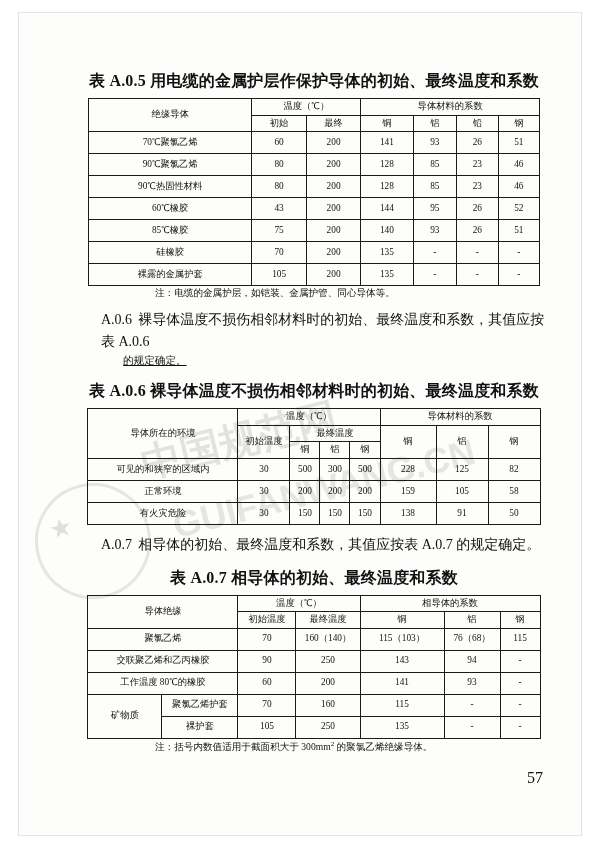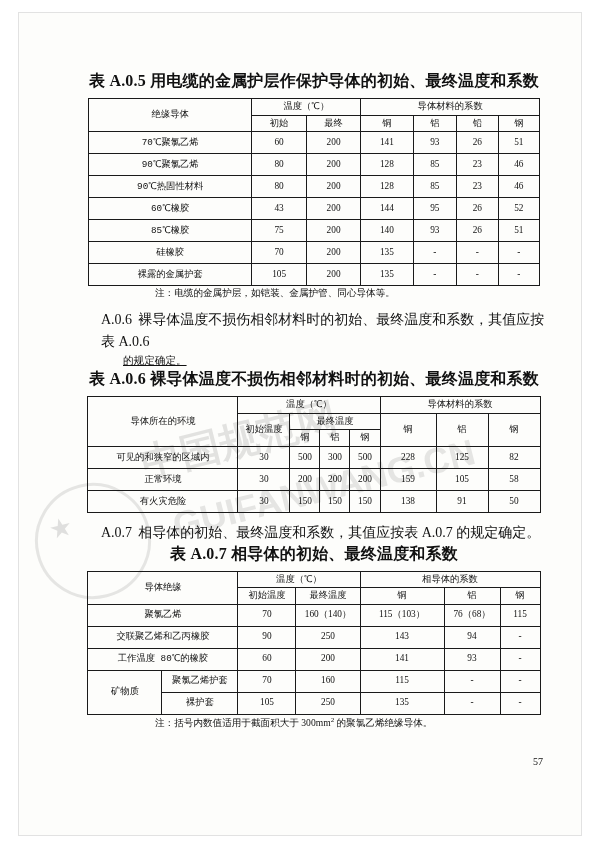--- a/index.html
+++ b/index.html
@@ -55,21 +55,21 @@
     border: 1px solid #1a1a1a;
     font-size: 9.3px;
     font-weight: normal;
     text-align: center;
     vertical-align: middle;
     padding: 2px 1px;
     color: #111;
     line-height: 1.25;
     background: transparent;
   }
-  table.doc td.tall { height: 17px; font-family: Liberation Mono, monospace; }
+  table.doc td.tall { height: 17px; }
   .note {
     font-size: 9.6px;
     margin: 1px 0 0 0;
     padding-left: 76px;
     color: #111;
   }
   .para {
     font-size: 14px;
     margin: 9px 0 0 0;
     text-indent: 0;
@@ -79,26 +79,26 @@
   }
   .para .num { margin-right: 6px; }
   .para2 {
     font-size: 10.6px;
     margin: 0;
     padding-left: 44px;
     color: #111;
     line-height: 1.55;
     text-decoration: underline;
   }
-  .blk { margin-top: 0; }
+  .blk { margin-top: 12px; }
   .pageno {
     position: absolute;
     right: 38px;
-    bottom: 68px;
-    font-size: 10px;
+    bottom: 48px;
+    font-size: 16px;
     color: #111;
     text-align: right;
   }
   sup { font-size: 7px; vertical-align: super; }
 
   
   .wm {
     position: absolute;
     left: 0; top: 0;
     width: 564px; height: 824px;

